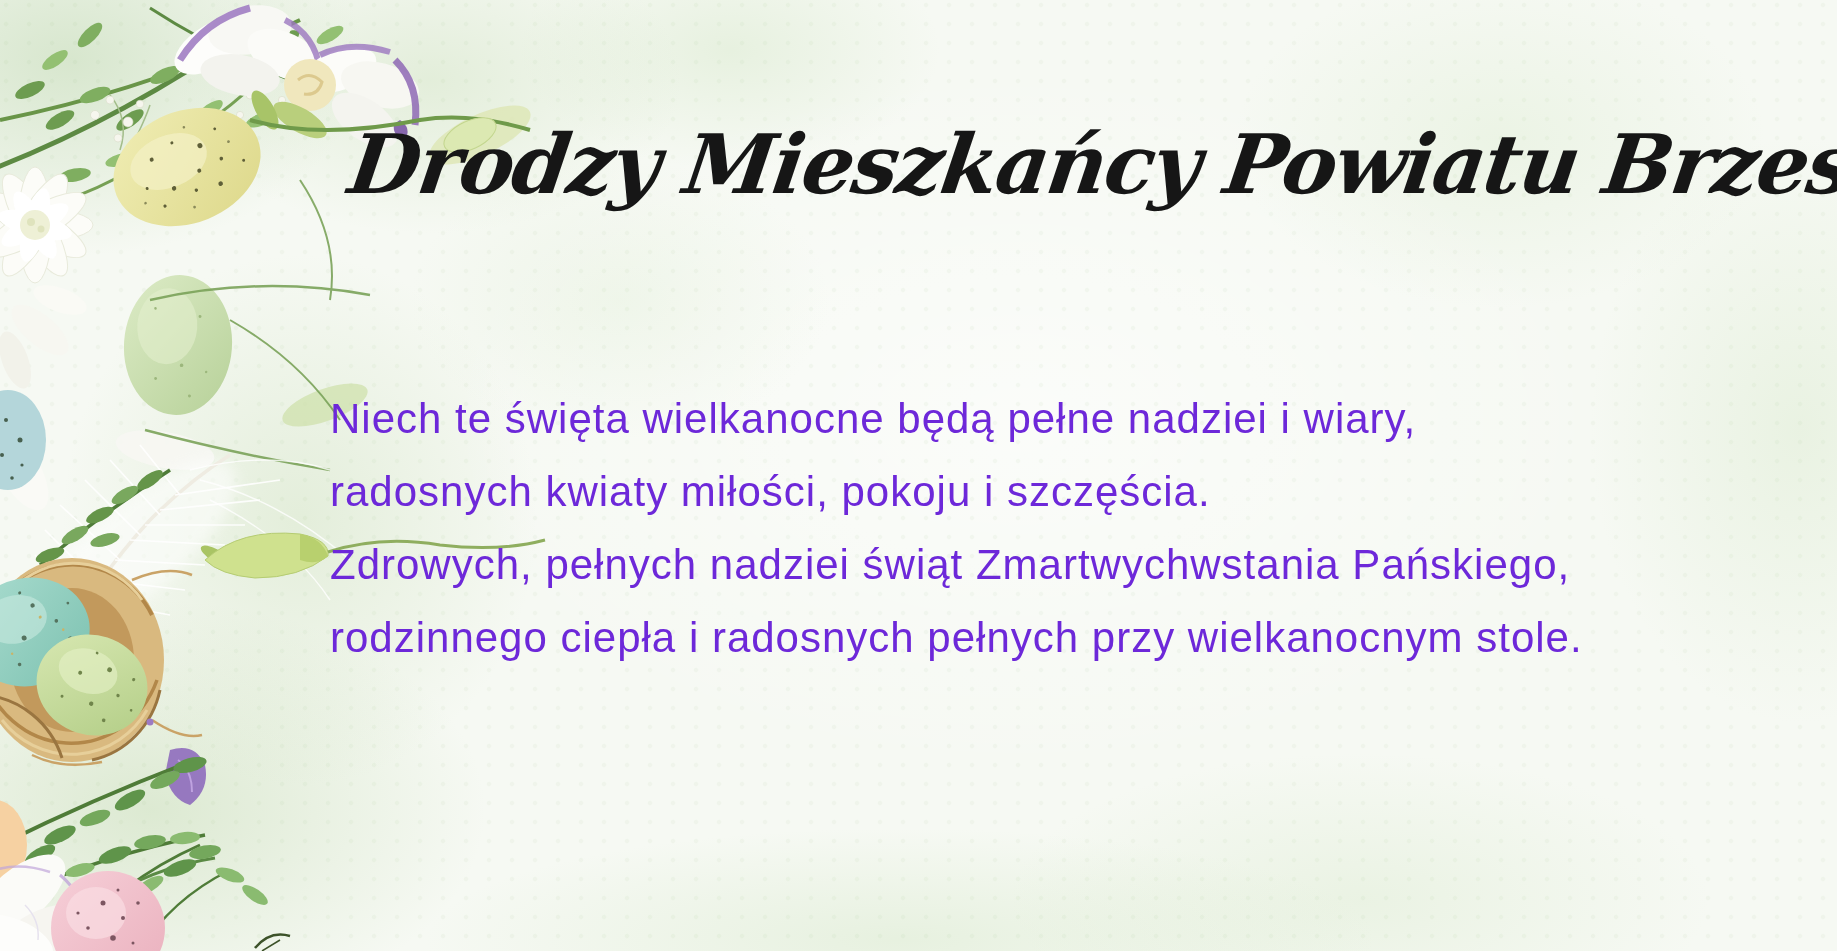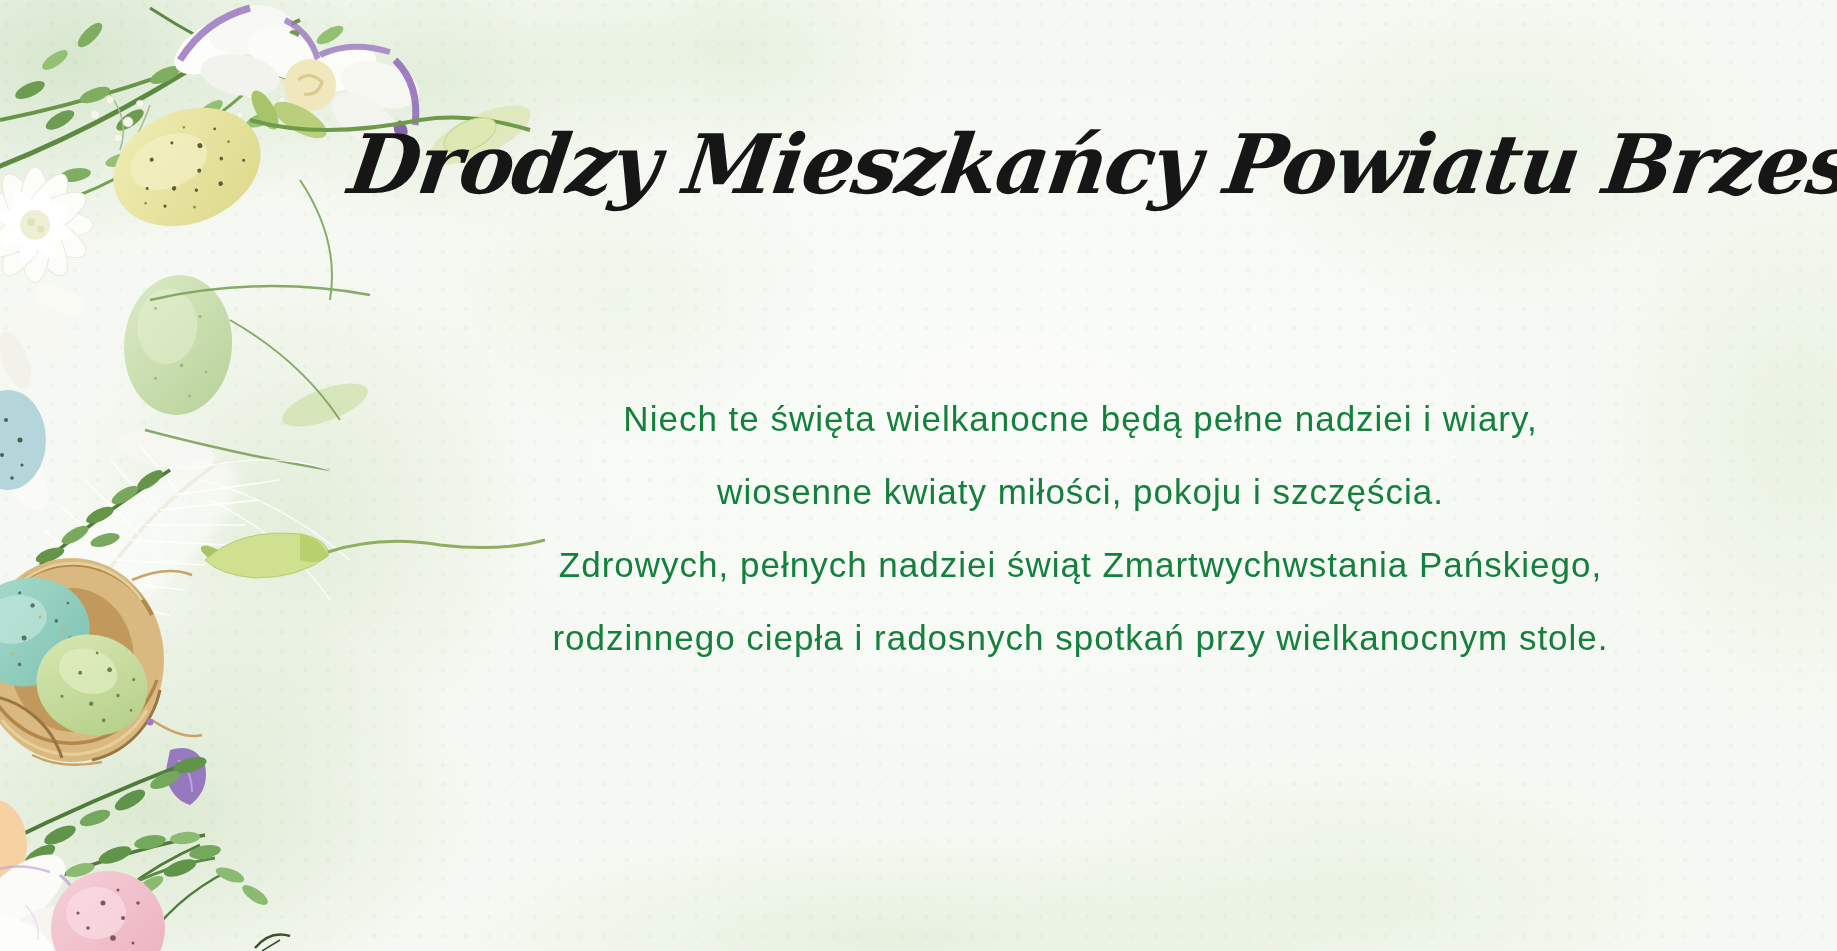--- a/index.html
+++ b/index.html
@@ -33,24 +33,24 @@
     text-align:center;
     font-family:"DejaVu Serif", serif;
     font-style:italic;font-weight:700;
     font-size:82px;letter-spacing:-2px;
     color:#161616;
     transform:skewX(-8deg);
     white-space:nowrap;
   }
   .message{
     position:absolute;left:330px;right:6px;top:382px;
-    text-align:center;
-    font-size:35px;line-height:73px;
+    text-align:left;
+    font-size:42px;line-height:73px;
     letter-spacing:1px;
-    color:#15803d;
+    color:#6d28d9;
   }
   .message .line{white-space:nowrap;}
 </style>
 </head>
 <body>
 
 <div class="canvas">
   <div class="bg"></div>
 
   <svg class="decor" width="600" height="951" viewBox="0 0 600 951" style="position:absolute;left:0;top:0;">
@@ -407,17 +407,17 @@
     <g fill="none">
       <path d="M 255 948 Q 270 930 290 936" stroke="#3c5229" stroke-width="2.5"></path>
       <path d="M 262 951 L 280 940" stroke="#3c5229" stroke-width="1.5"></path>
     </g>
   </svg>
 
   <div class="title">Drodzy Mieszkańcy Powiatu Brzeskiego</div>
 
   <div class="message">
     <div class="line">Niech te święta wielkanocne będą pełne nadziei i wiary,</div>
-    <div class="line">wiosenne kwiaty miłości, pokoju i szczęścia.</div>
+    <div class="line">radosnych kwiaty miłości, pokoju i szczęścia.</div>
     <div class="line">Zdrowych, pełnych nadziei świąt Zmartwychwstania Pańskiego,</div>
-    <div class="line">rodzinnego ciepła i radosnych spotkań przy wielkanocnym stole.</div>
+    <div class="line">rodzinnego ciepła i radosnych pełnych przy wielkanocnym stole.</div>
   </div>
 </div>
 
 </body></html>

